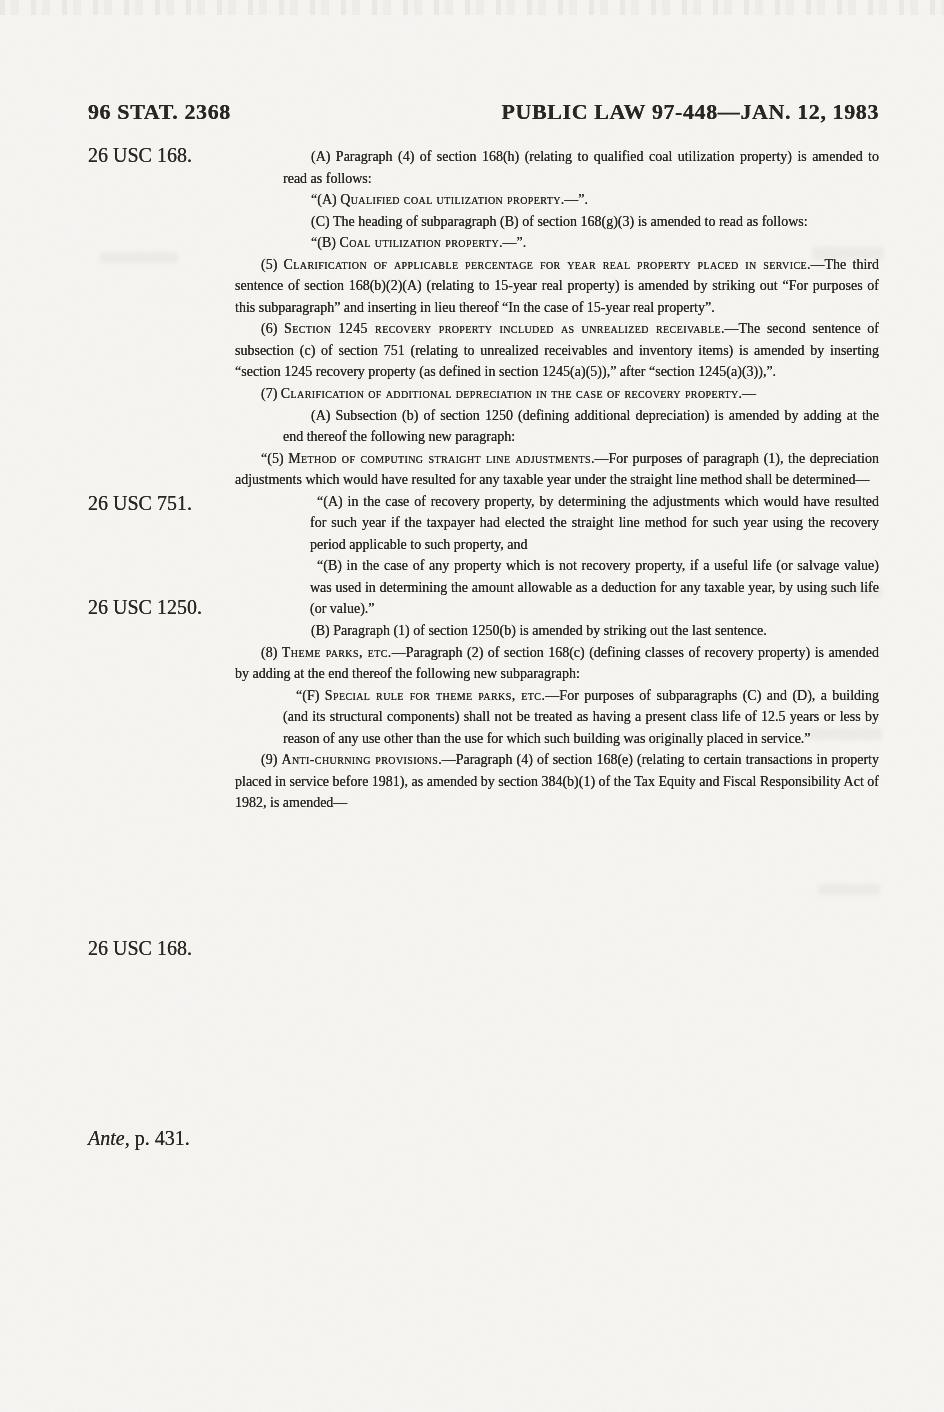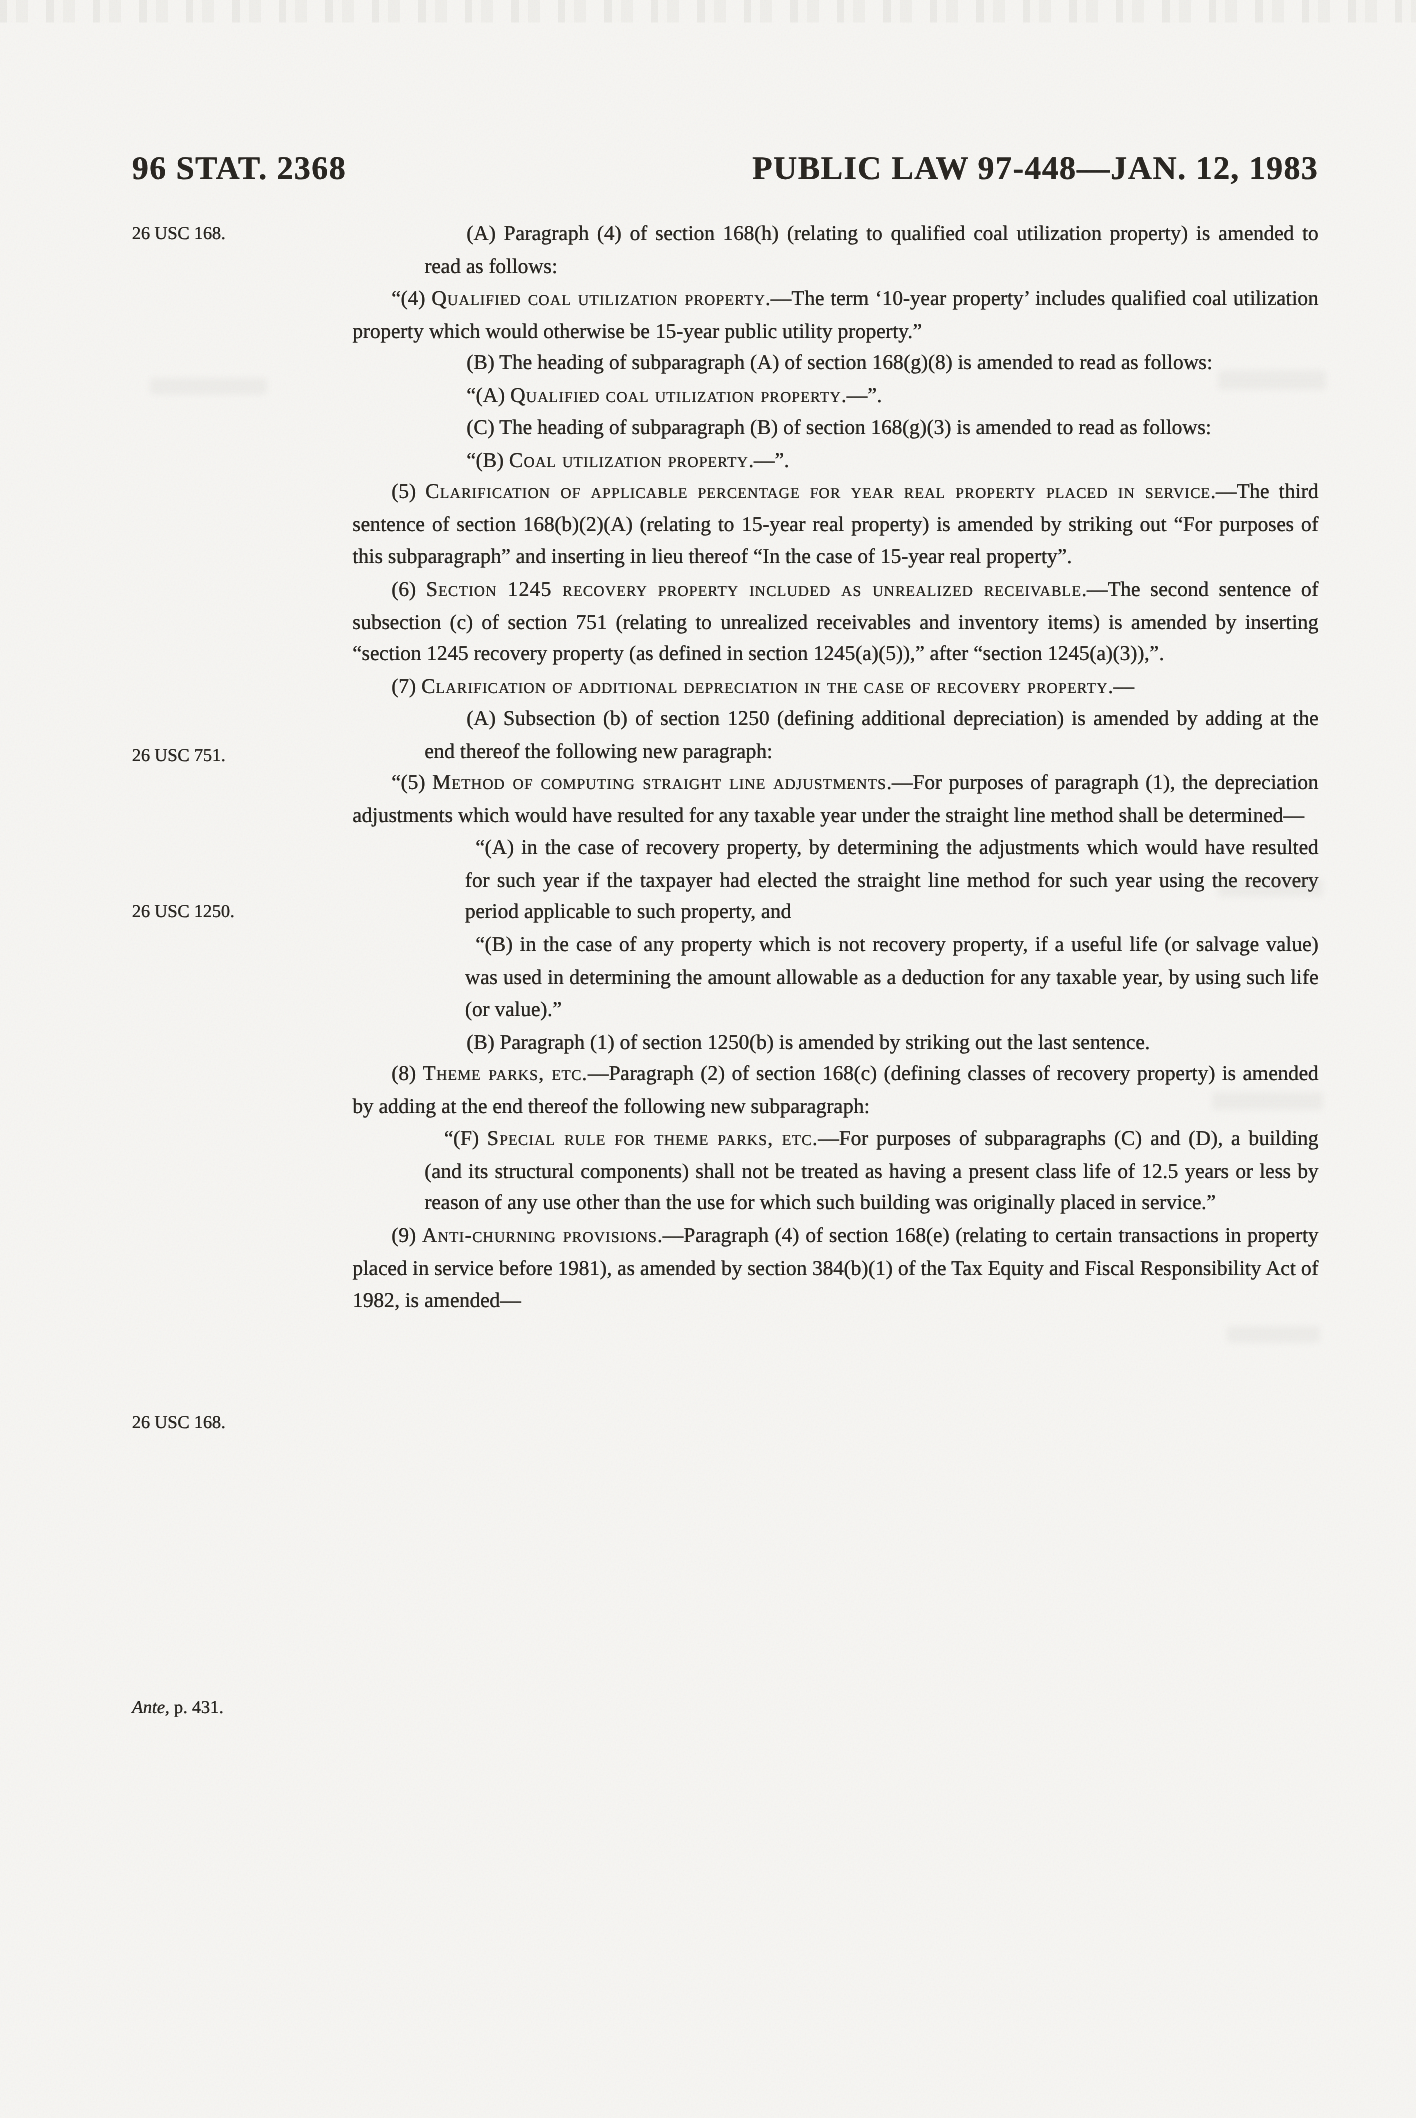--- a/index.html
+++ b/index.html
@@ -25,21 +25,21 @@
     text-shadow:0 0 .4px currentColor;
   }
   .header-law{
     position:absolute;left:235px;top:99px;width:644px;
     font-size:22px;font-weight:bold;letter-spacing:.6px;text-align:right;white-space:nowrap;
     text-shadow:0 0 .4px currentColor;
   }
   .notes-layer{position:absolute;left:0;top:0;width:230px;height:100%;}
   .note{
     position:absolute;left:88px;
-    font-size:12px;line-height:18px;white-space:nowrap;
+    font-size:20px;line-height:18px;white-space:nowrap;
     text-shadow:0 0 .3px currentColor;
   }
   .bodycol{
     position:absolute;left:235px;top:146px;width:644px;
     font-size:14px;line-height:21.55px;text-align:justify;
     text-shadow:0 0 .35px currentColor;
   }
   .para{margin:0;padding:0;}
   .L1{text-indent:26px;}
   .L2{margin-left:48px;text-indent:28px;}
@@ -67,22 +67,20 @@
   <div class="notes-layer">
       <div class="note" style="top: 146px;"><span>26 USC 168.</span></div>
       <div class="note" style="top: 494px;"><span>26 USC 751.</span></div>
       <div class="note" style="top: 598px;"><span>26 USC 1250.</span></div>
       <div class="note" style="top: 939.24px;"><span>26 USC 168.</span></div>
       <div class="note" style="top: 1129.03px;"><span class="i">Ante,</span><span> p. 431.</span></div>
     </div>
 
   <div class="bodycol">
       <p class="para L2"><span>(A) Paragraph (4) of section 168(h) (relating to qualified coal utilization property) is amended to read as follows:</span></p>
-      <p class="para L1"><span>“(4) </span><span class="sc">Qualified coal utilization property</span><span>.—The term ‘10-year property’ includes qualified coal utilization property which would otherwise be 15-year public utility property.”</span></p>
-      <p class="para L2"><span>(B) The heading of subparagraph (A) of section 168(g)(8) is amended to read as follows:</span></p>
       <p class="para L2"><span>“(A) </span><span class="sc">Qualified coal utilization property</span><span>.—”.</span></p>
       <p class="para L2"><span>(C) The heading of subparagraph (B) of section 168(g)(3) is amended to read as follows:</span></p>
       <p class="para L2"><span>“(B) </span><span class="sc">Coal utilization property</span><span>.—”.</span></p>
       <p class="para L1"><span>(5) </span><span class="sc">Clarification of applicable percentage for year real property placed in service</span><span>.—The third sentence of section 168(b)(2)(A) (relating to 15-year real property) is amended by striking out “For purposes of this subparagraph” and inserting in lieu thereof “In the case of 15-year real property”.</span></p>
       <p class="para L1"><span>(6) </span><span class="sc">Section 1245 recovery property included as unrealized receivable</span><span>.—The second sentence of subsection (c) of section 751 (relating to unrealized receivables and inventory items) is amended by inserting “section 1245 recovery property (as defined in section 1245(a)(5)),” after “section 1245(a)(3)),”.</span></p>
       <p class="para L1"><span>(7) </span><span class="sc">Clarification of additional depreciation in the case of recovery property</span><span>.—</span></p>
       <p class="para L2"><span>(A) Subsection (b) of section 1250 (defining additional depreciation) is amended by adding at the end thereof the following new paragraph:</span></p>
       <p class="para L1"><span>“(5) </span><span class="sc">Method of computing straight line adjustments</span><span>.—For purposes of paragraph (1), the depreciation adjustments which would have resulted for any taxable year under the straight line method shall be determined—</span></p>
       <p class="para L3"><span>“(A) in the case of recovery property, by determining the adjustments which would have resulted for such year if the taxpayer had elected the straight line method for such year using the recovery period applicable to such property, and</span></p>
       <p class="para L3"><span>“(B) in the case of any property which is not recovery property, if a useful life (or salvage value) was used in determining the amount allowable as a deduction for any taxable year, by using such life (or value).”</span></p>

